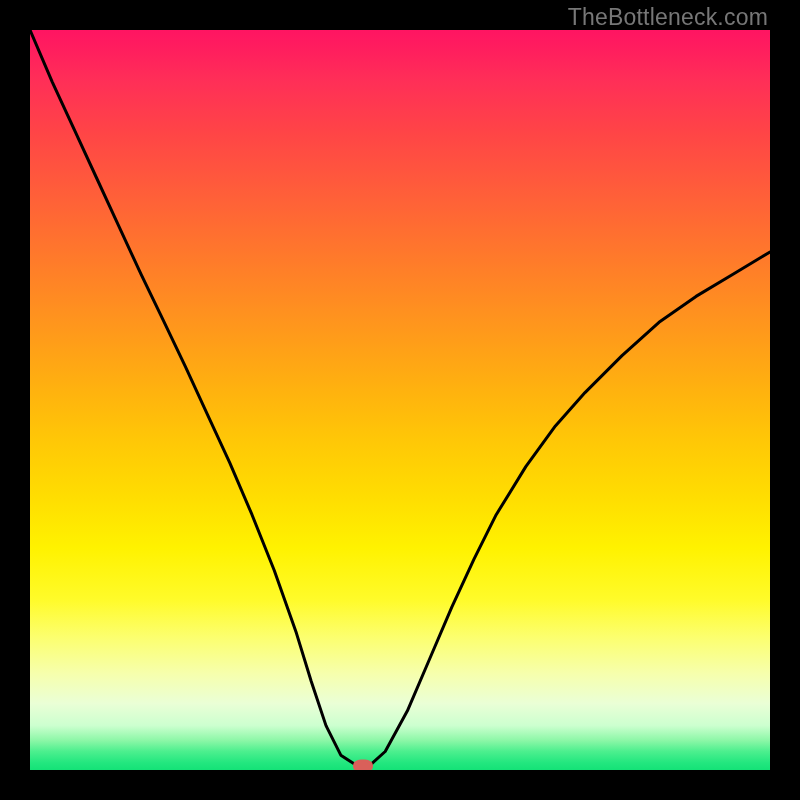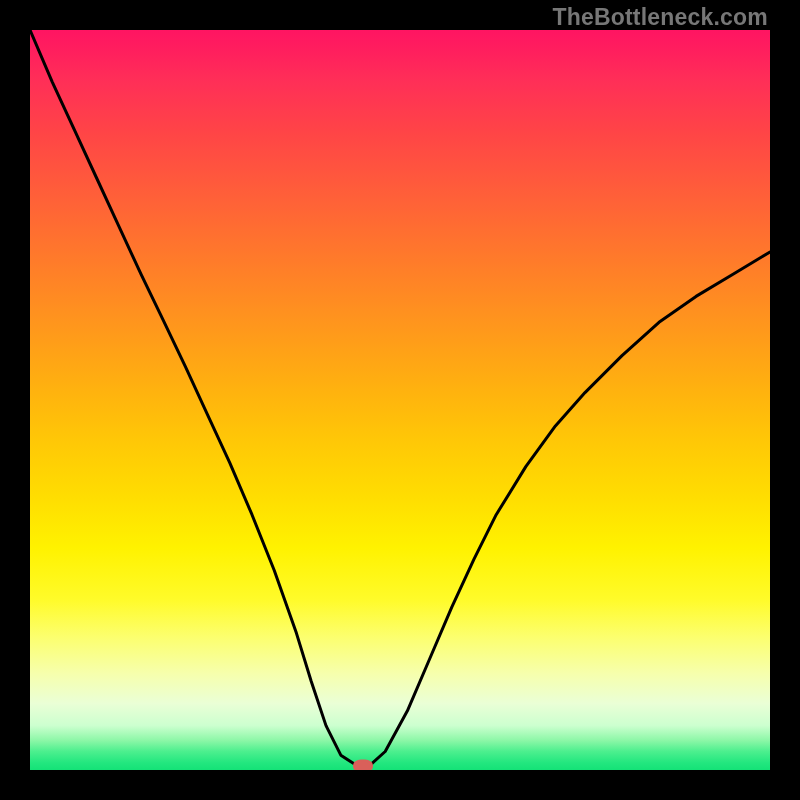--- a/index.html
+++ b/index.html
@@ -65,21 +65,21 @@
     border-radius: 8px / 6px;
     background: #d9605a;
     transform: translate(-50%, -50%);
   }
   .watermark {
     position: absolute;
     top: 4px;
     right: 32px;
     color: #777;
     font-size: 23px;
-    font-weight: 700;
+    font-weight: 400;
     letter-spacing: 0.2px;
   }
 </style>
 </head>
 <body>
 
 <div class="container">
   <div class="watermark">TheBottleneck.com</div>
 
   <div class="plot-area">

